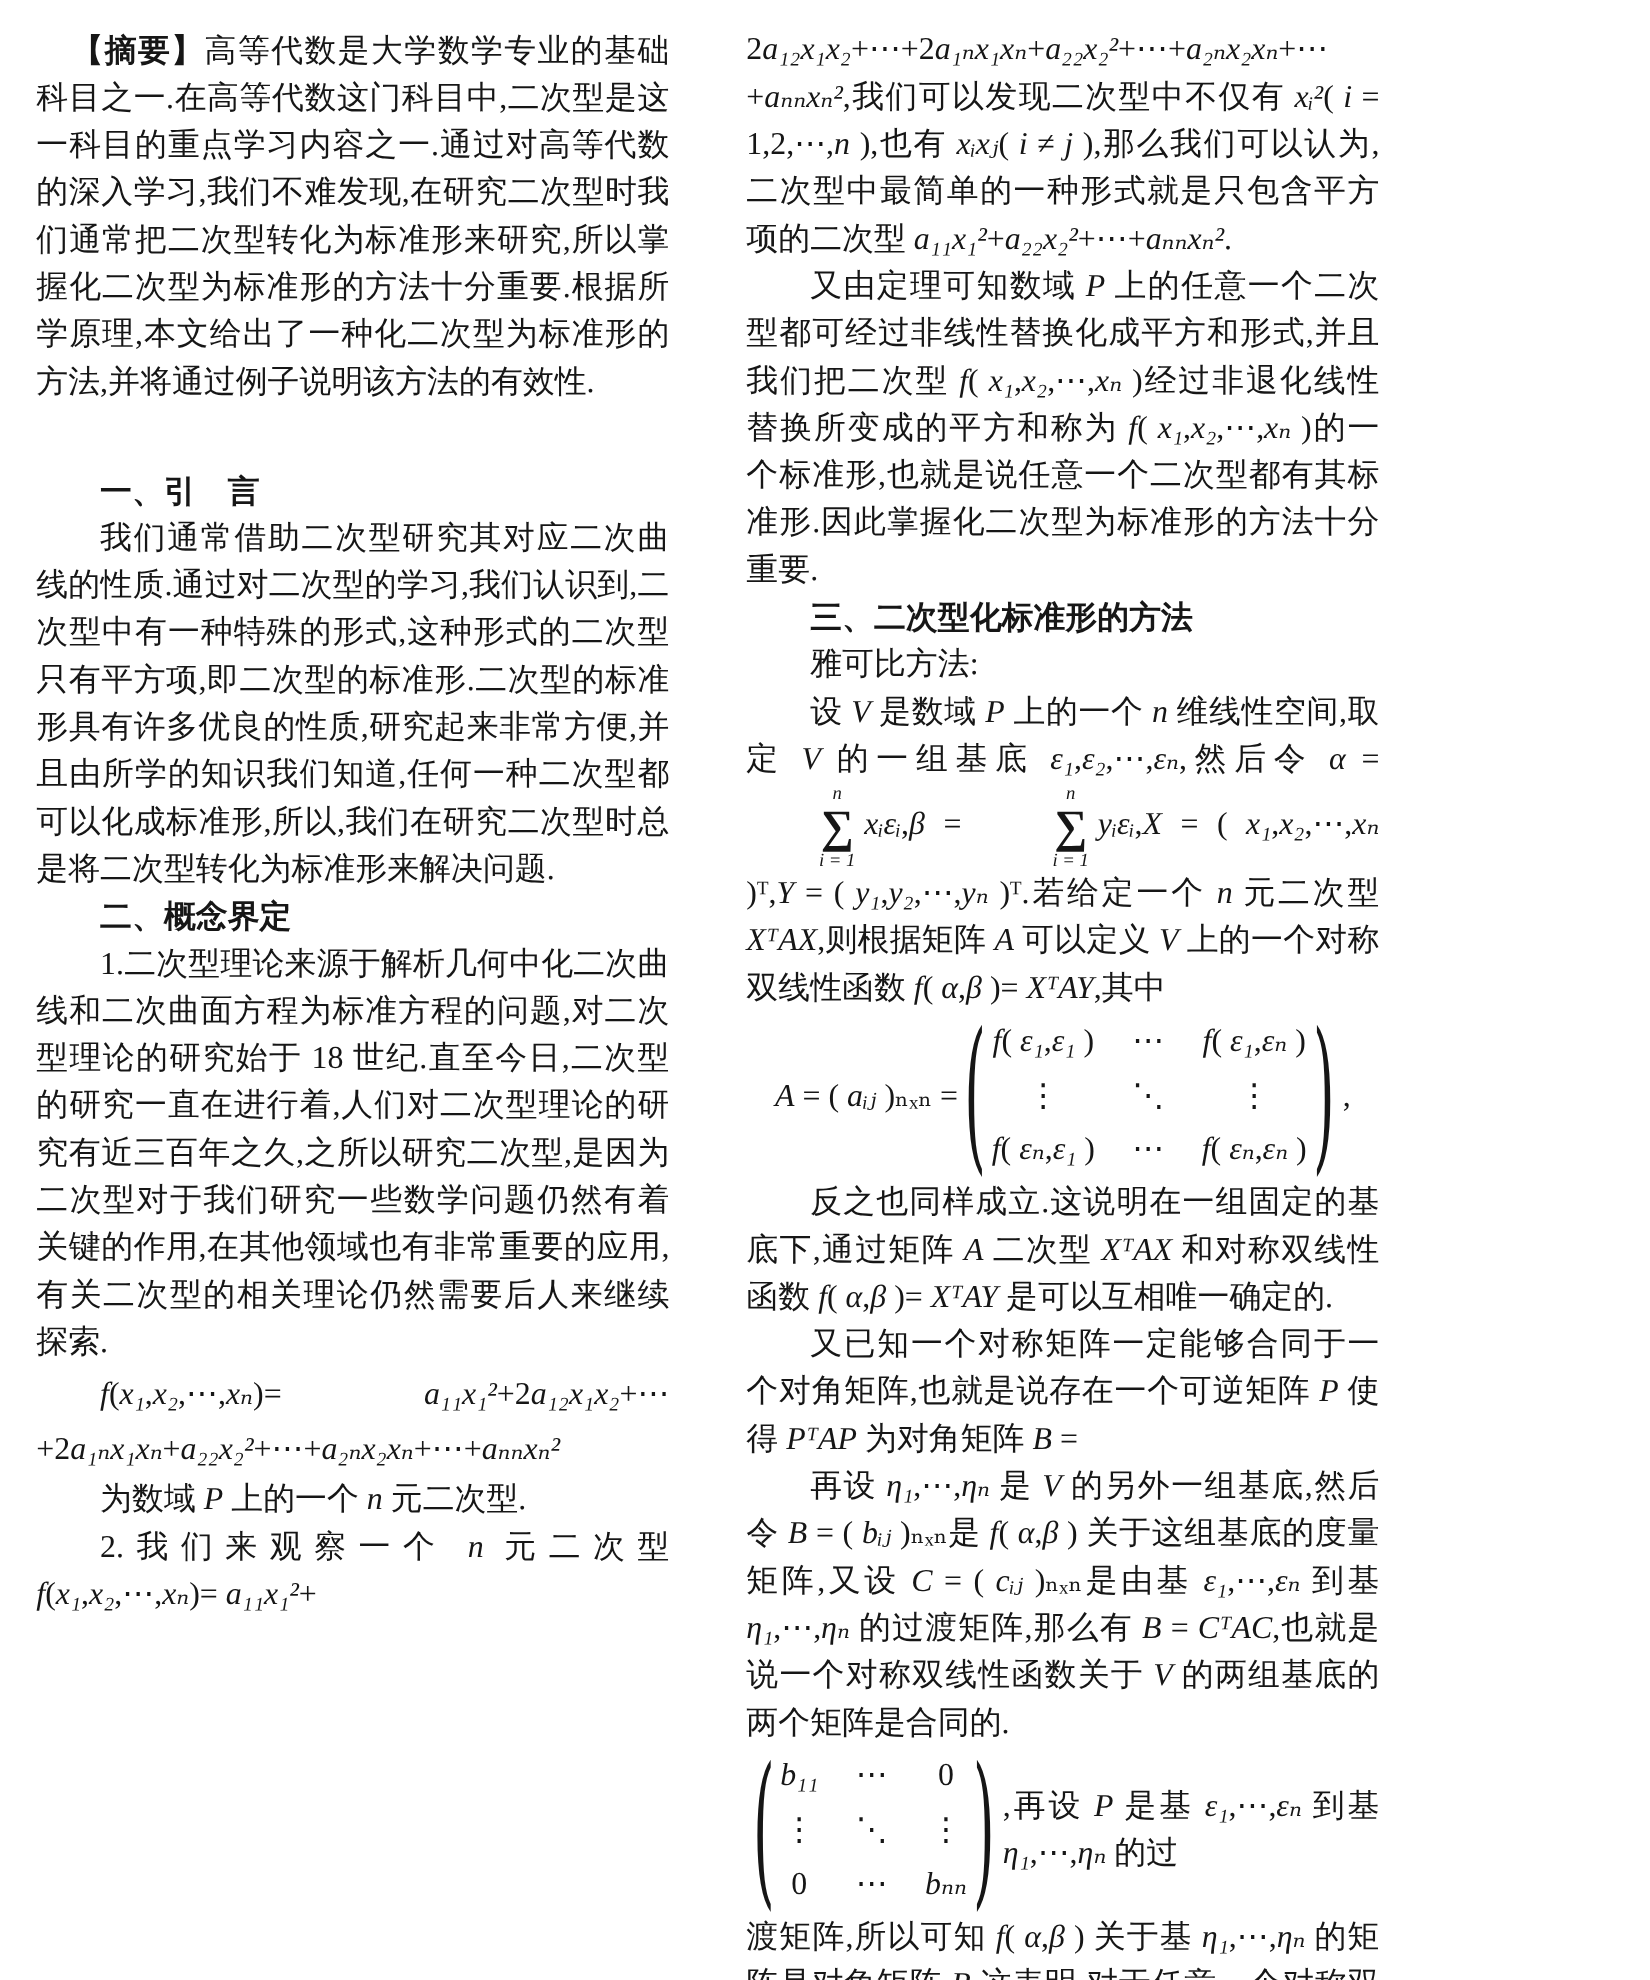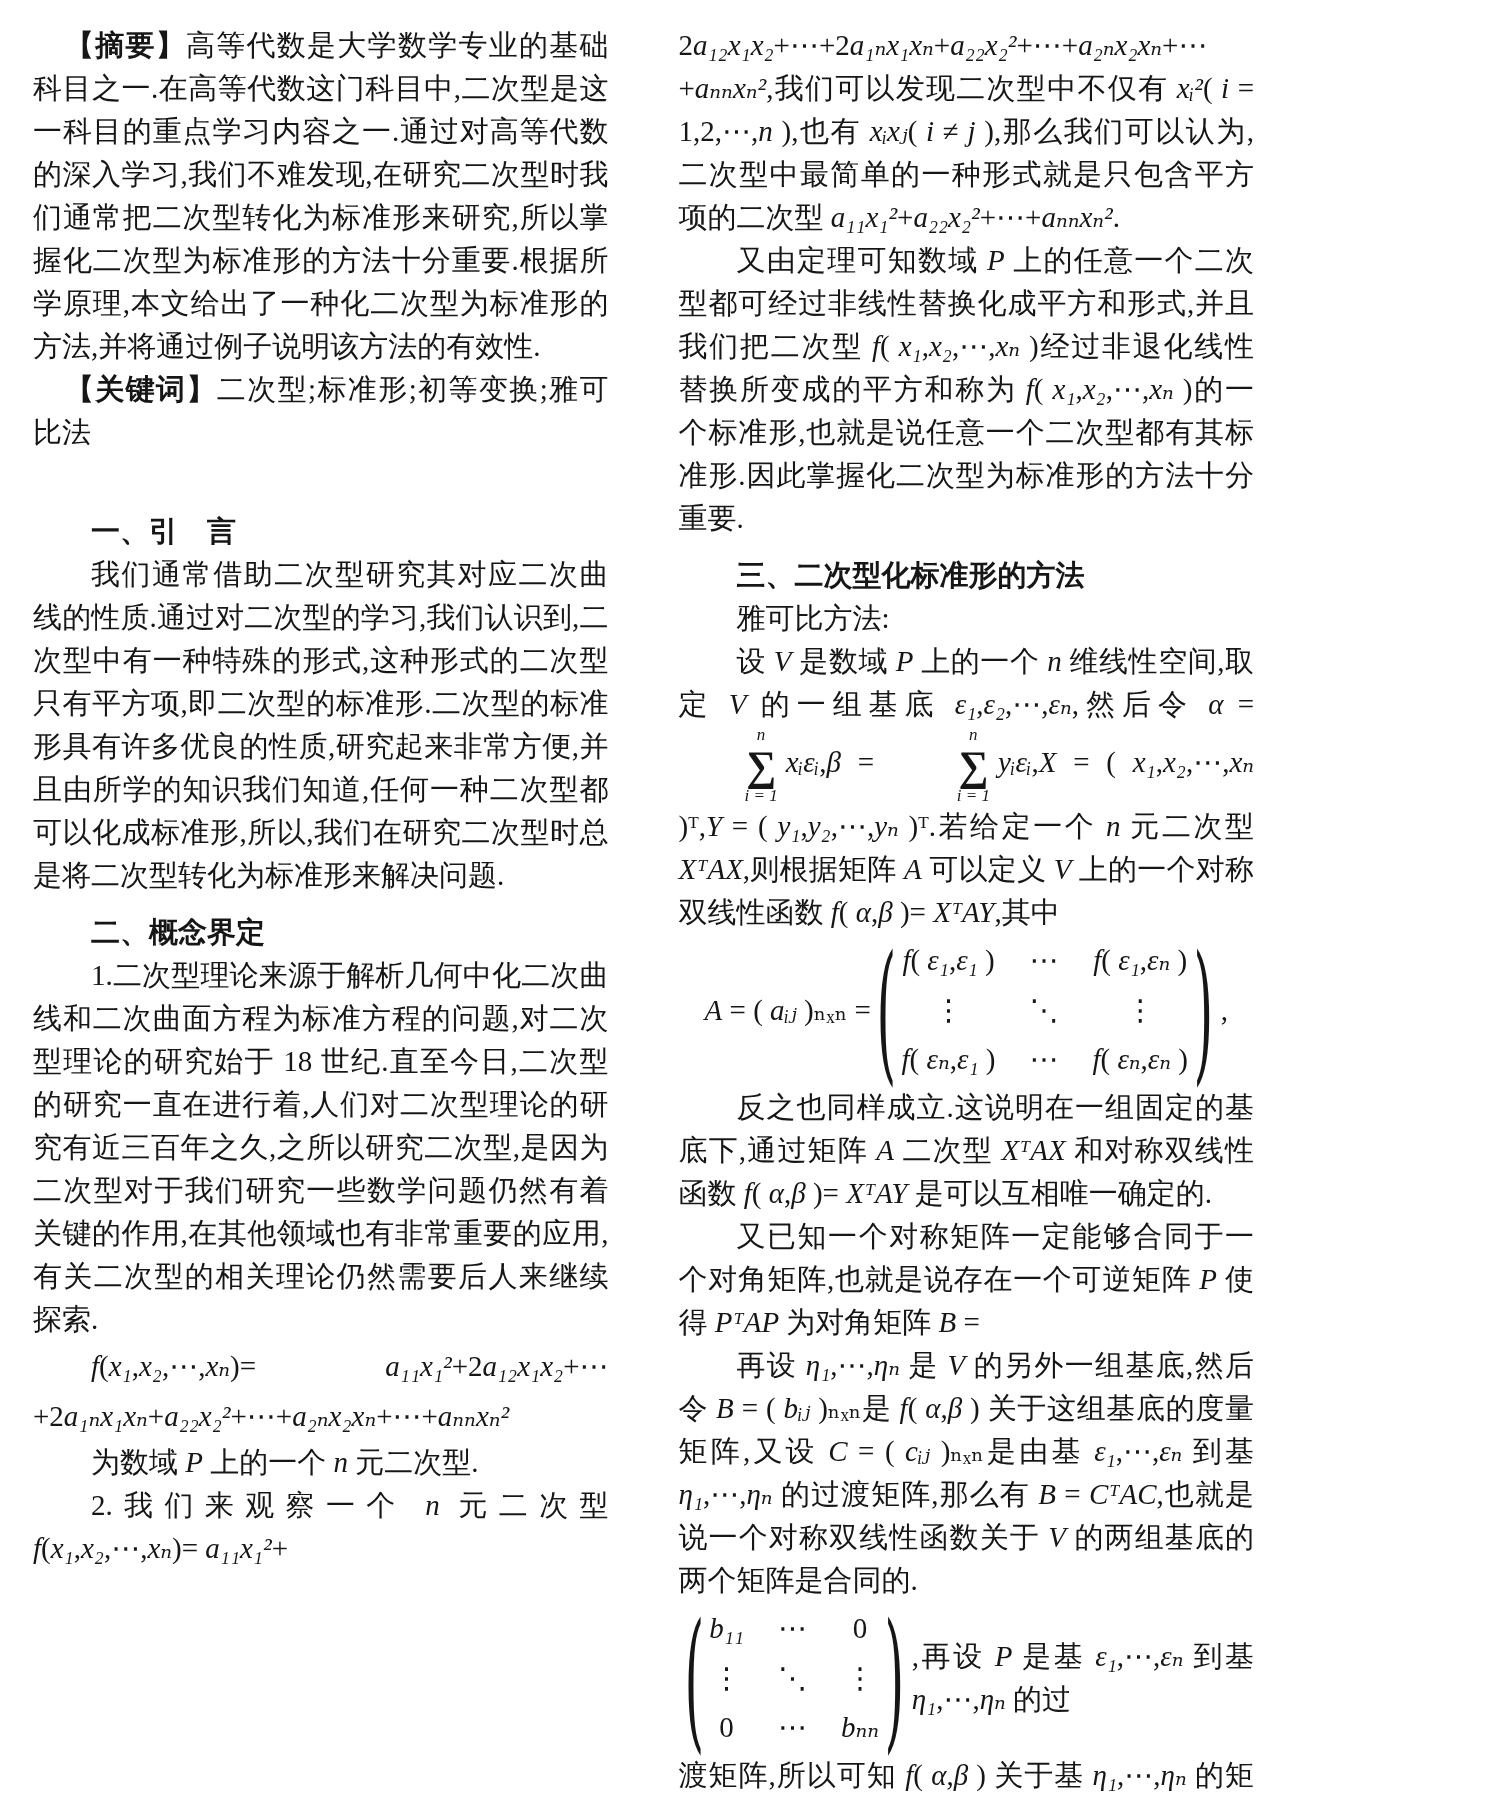--- a/index.html
+++ b/index.html
@@ -5,21 +5,21 @@
   html,body{margin:0;padding:0;background:#ffffff;}
   body{width:1500px;height:1800px;overflow:hidden;color:#161616;
        font-family:"Liberation Serif","DejaVu Serif",serif;}
   .page{box-sizing:border-box;width:1284px;height:1800px;padding:24px 30px 10px 33px;
         display:flex;gap:70px;}
   .col{width:684px;font-size:29px;line-height:43px;text-align:justify;}
   .col p{margin:0;text-indent:2em;}
   p.label-para{text-indent:1.1em;}
   .blabel{font-weight:700;font-family:"DejaVu Sans","Liberation Sans",sans-serif;}
   p.heading{font-weight:700;text-indent:2em;
-            font-family:"DejaVu Sans","Liberation Sans",sans-serif;margin-top:14px;}
+            font-family:"DejaVu Sans","Liberation Sans",sans-serif;}
   .mt-lg{margin-top:56px !important;}
   .noindent{text-indent:0 !important;}
   .formula{text-indent:2.2em;line-height:50px;}
   .formula2{text-indent:3.6em;line-height:52px;margin-top:6px !important;}
   i{font-style:italic;}
   
   .bigsum{display:inline-flex;flex-direction:column;align-items:center;
           vertical-align:middle;line-height:1;margin:0 8px;}
   .sum-limit{font-size:17px;line-height:1.1;font-style:italic;}
   .sum-sym{font-size:42px;line-height:1.0;font-weight:600;}
@@ -38,21 +38,20 @@
   .flowtext{text-indent:0;}
 </style>
 </head>
 <body>
 
 <div class="page">
 
   <div class="col">
     <p class="label-para"><span class="blabel">【摘要】</span><span>高等代数是大学数学专业的基础科目之一.在高等代数这门科目中,二次型是这一科目的重点学习内容之一.通过对高等代数的深入学习,我们不难发现,在研究二次型时我们通常把二次型转化为标准形来研究,所以掌握化二次型为标准形的方法十分重要.根据所学原理,本文给出了一种化二次型为标准形的方法,并将通过例子说明该方法的有效性.</span></p>
 
-    <p class="label-para"><span class="blabel">【关键词】</span><span>二次型;标准形;初等变换;雅可比法</span></p>
 
     <p class="heading mt-lg">一、引　言</p>
 
     <p>我们通常借助二次型研究其对应二次曲线的性质.通过对二次型的学习,我们认识到,二次型中有一种特殊的形式,这种形式的二次型只有平方项,即二次型的标准形.二次型的标准形具有许多优良的性质,研究起来非常方便,并且由所学的知识我们知道,任何一种二次型都可以化成标准形,所以,我们在研究二次型时总是将二次型转化为标准形来解决问题.</p>
 
     <p class="heading">二、概念界定</p>
 
     <p>1.二次型理论来源于解析几何中化二次曲线和二次曲面方程为标准方程的问题,对二次型理论的研究始于 18 世纪.直至今日,二次型的研究一直在进行着,人们对二次型理论的研究有近三百年之久,之所以研究二次型,是因为二次型对于我们研究一些数学问题仍然有着关键的作用,在其他领域也有非常重要的应用,有关二次型的相关理论仍然需要后人来继续探索.</p>
 
     <p class="formula"><i>f</i>(<i>x₁</i>,<i>x₂</i>,⋯,<i>xₙ</i>)= <i>a₁₁</i><i>x₁²</i>+2<i>a₁₂</i><i>x₁</i><i>x₂</i>+⋯+2<i>a₁ₙ</i><i>x₁</i><i>xₙ</i>+<i>a₂₂</i><i>x₂²</i>+⋯+<i>a₂ₙ</i><i>x₂</i><i>xₙ</i>+⋯+<i>aₙₙ</i><i>xₙ²</i></p>

